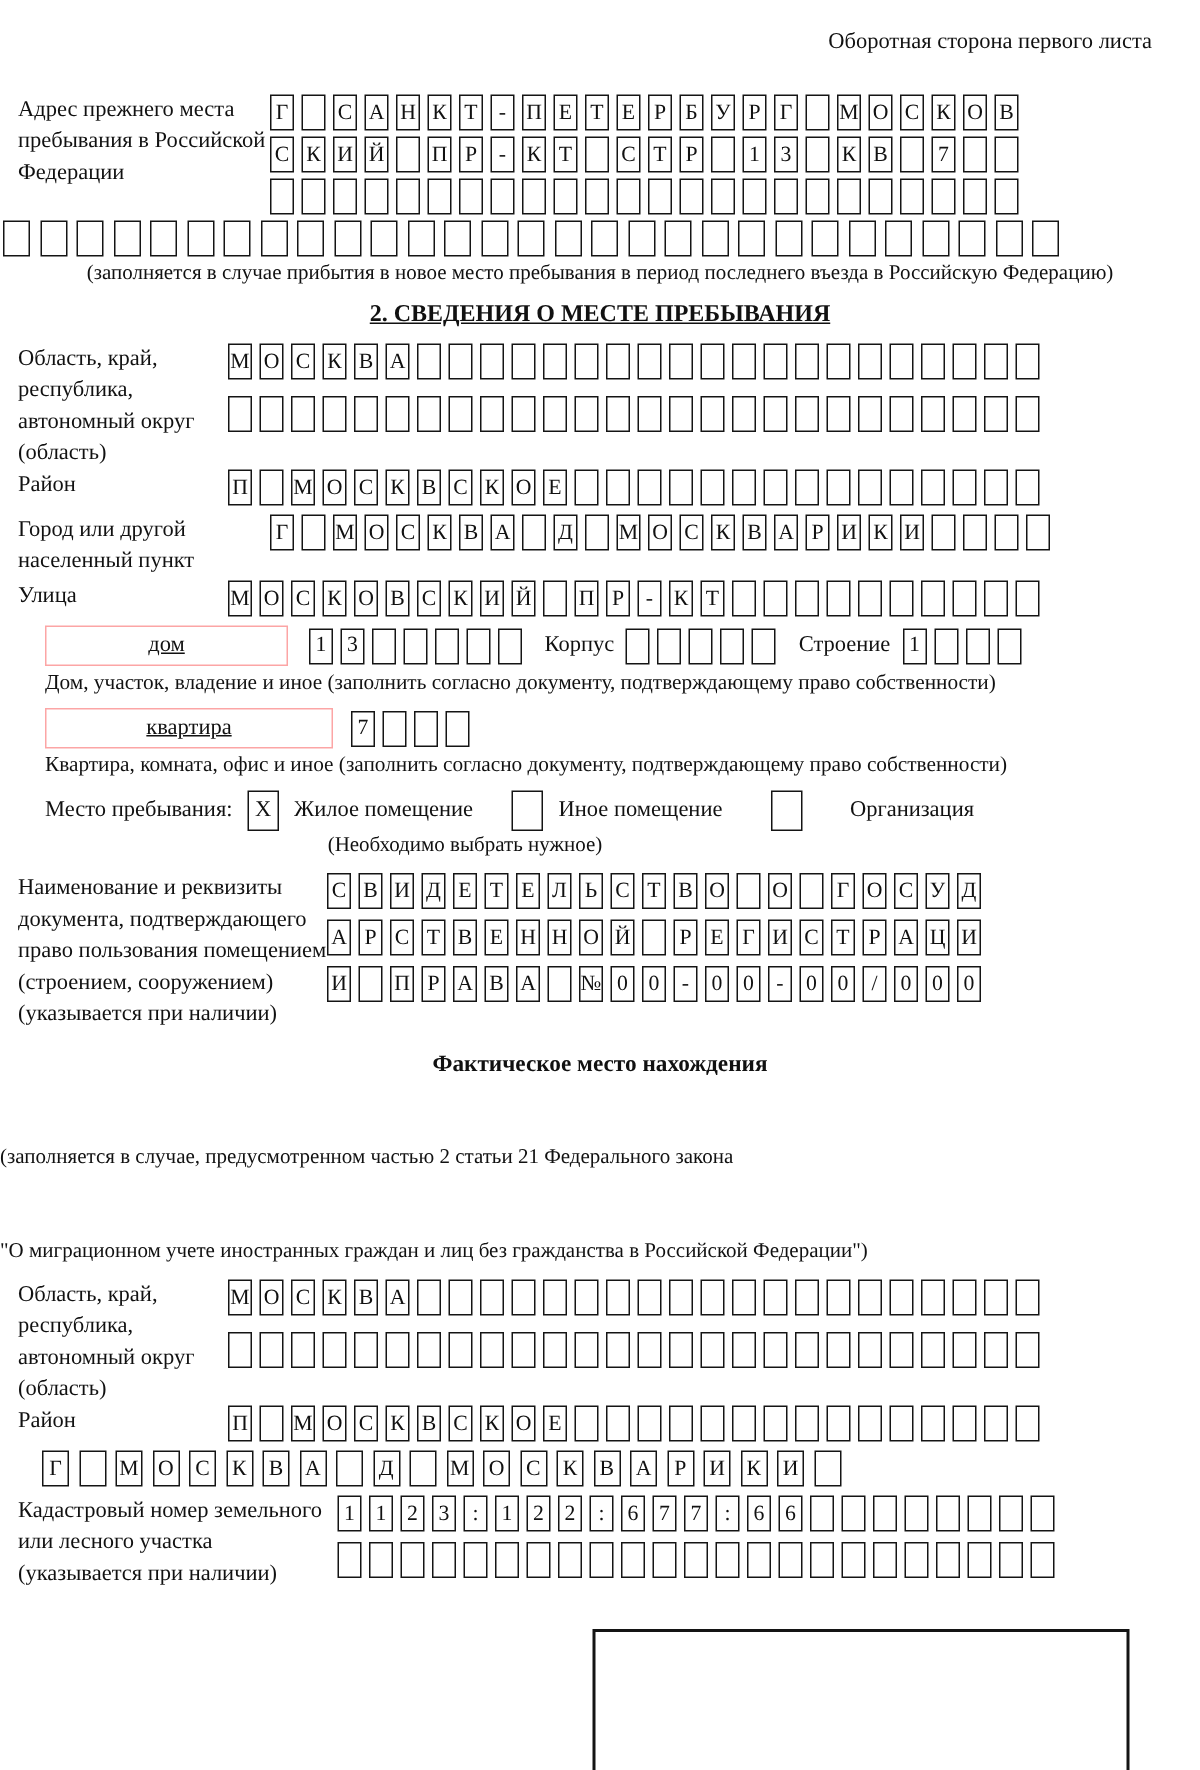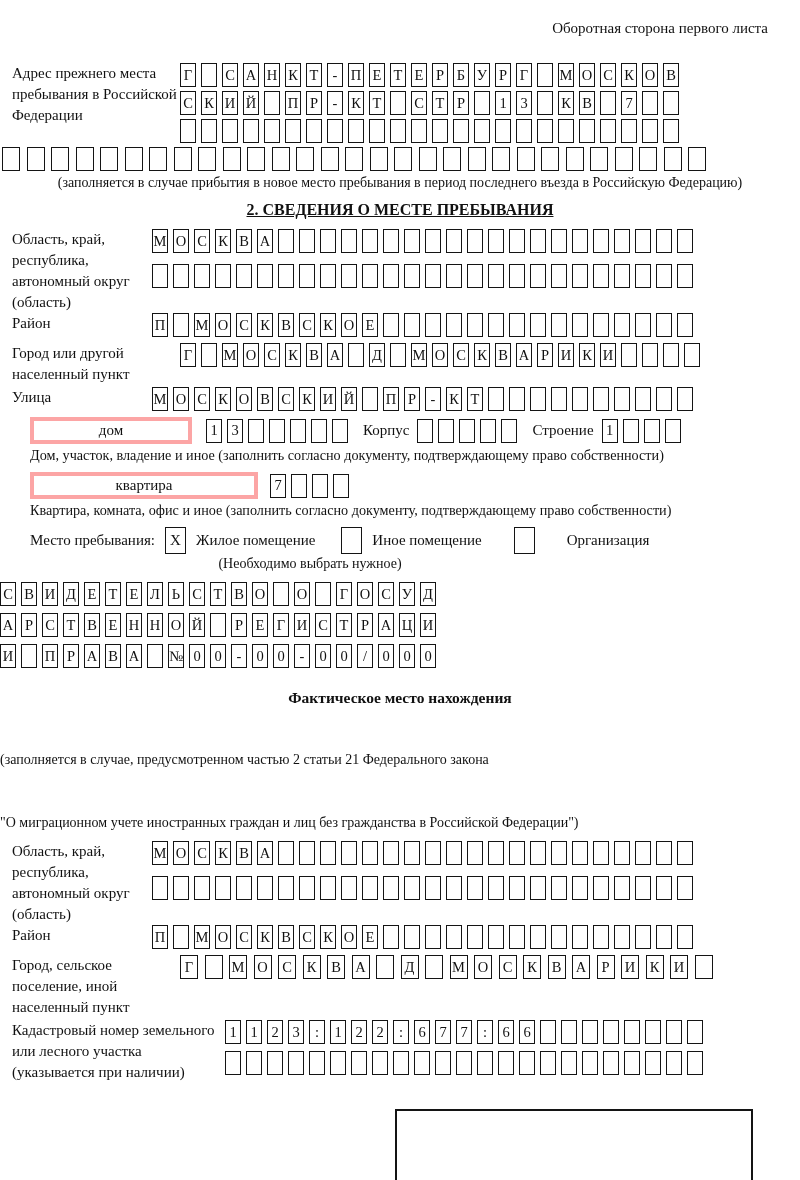--- a/index.html
+++ b/index.html
@@ -31,26 +31,26 @@
   .indent28 { margin-left: 28px; }
 
   .note { text-align: center; font-size: 14px; margin: 2px 10px 10px 10px; }
   .sec-title { text-align: center; font-size: 16px; font-weight: bold; margin: 4px 0 10px 0; text-decoration: underline; }
   .sub-title { text-align: center; font-size: 15.5px; font-weight: bold; margin: 14px 0 10px 0; }
 
   .prev-block { margin-top: 26px; }
 
   .dom-row { display: flex; align-items: center; margin: 2px 0 2px 30px; }
   .type-box {
-    border: 4px solid #fca5a5; height: 27px;
+    border: 1px solid #fca5a5; height: 27px;
     display: inline-flex; align-items: center; justify-content: center;
-    font-size: 15px; flex: none;
+    font-size: 15px; flex: none; text-decoration: underline;
   }
   .dom-box { width: 162px; margin-right: 14px; }
-  .kv-box  { width: 228px; margin-right: 12px; }
+  .kv-box  { width: 192px; margin-right: 12px; }
   .dom-row .grid { margin-bottom: 0; }
   .inline-lab { font-size: 15px; margin: 0 8px 0 10px; flex: none; }
   .caption { font-size: 14.2px; margin: 3px 0 8px 30px; }
 
   .mesto-row { display: flex; align-items: center; margin: 4px 0 2px 30px; font-size: 15px; }
   .cb {
     flex: none; width: 21px; height: 27px; border: 1.7px solid #141414;
     display: inline-flex; align-items: center; justify-content: center;
     font-size: 15px; margin: 0 10px;
   }
@@ -392,20 +392,21 @@
   <span class="cb">X</span>
   <span>Жилое помещение</span>
   <span class="cb" style="margin-left:26px"></span>
   <span>Иное помещение</span>
   <span class="cb" style="margin-left:32px"></span>
   <span style="margin-left:22px">Организация</span>
 </div>
 <div class="mesto-note">(Необходимо выбрать нужное)</div>
 
 <div class="frow gap6">
+  <div class="flabel w218">Наименование и реквизиты документа, подтверждающего право пользования помещением (строением, сооружением) (указывается при наличии)</div>
   <div>
     <div class="grid">
         <span class="cell">С</span>
         <span class="cell">В</span>
         <span class="cell">И</span>
         <span class="cell">Д</span>
         <span class="cell">Е</span>
         <span class="cell">Т</span>
         <span class="cell">Е</span>
         <span class="cell">Л</span>
@@ -566,21 +567,20 @@
       <span class="cell"></span>
       <span class="cell"></span>
       <span class="cell"></span>
       <span class="cell"></span>
       <span class="cell"></span>
       <span class="cell"></span>
     </div>
 </div>
 
 <div class="frow mb2">
-  <div class="flabel w152">Город, сельское поселение, иной населенный пункт</div>
   <div class="grid wide indent28">
       <span class="cell">Г</span>
       <span class="cell"></span>
       <span class="cell">М</span>
       <span class="cell">О</span>
       <span class="cell">С</span>
       <span class="cell">К</span>
       <span class="cell">В</span>
       <span class="cell">А</span>
       <span class="cell"></span>

